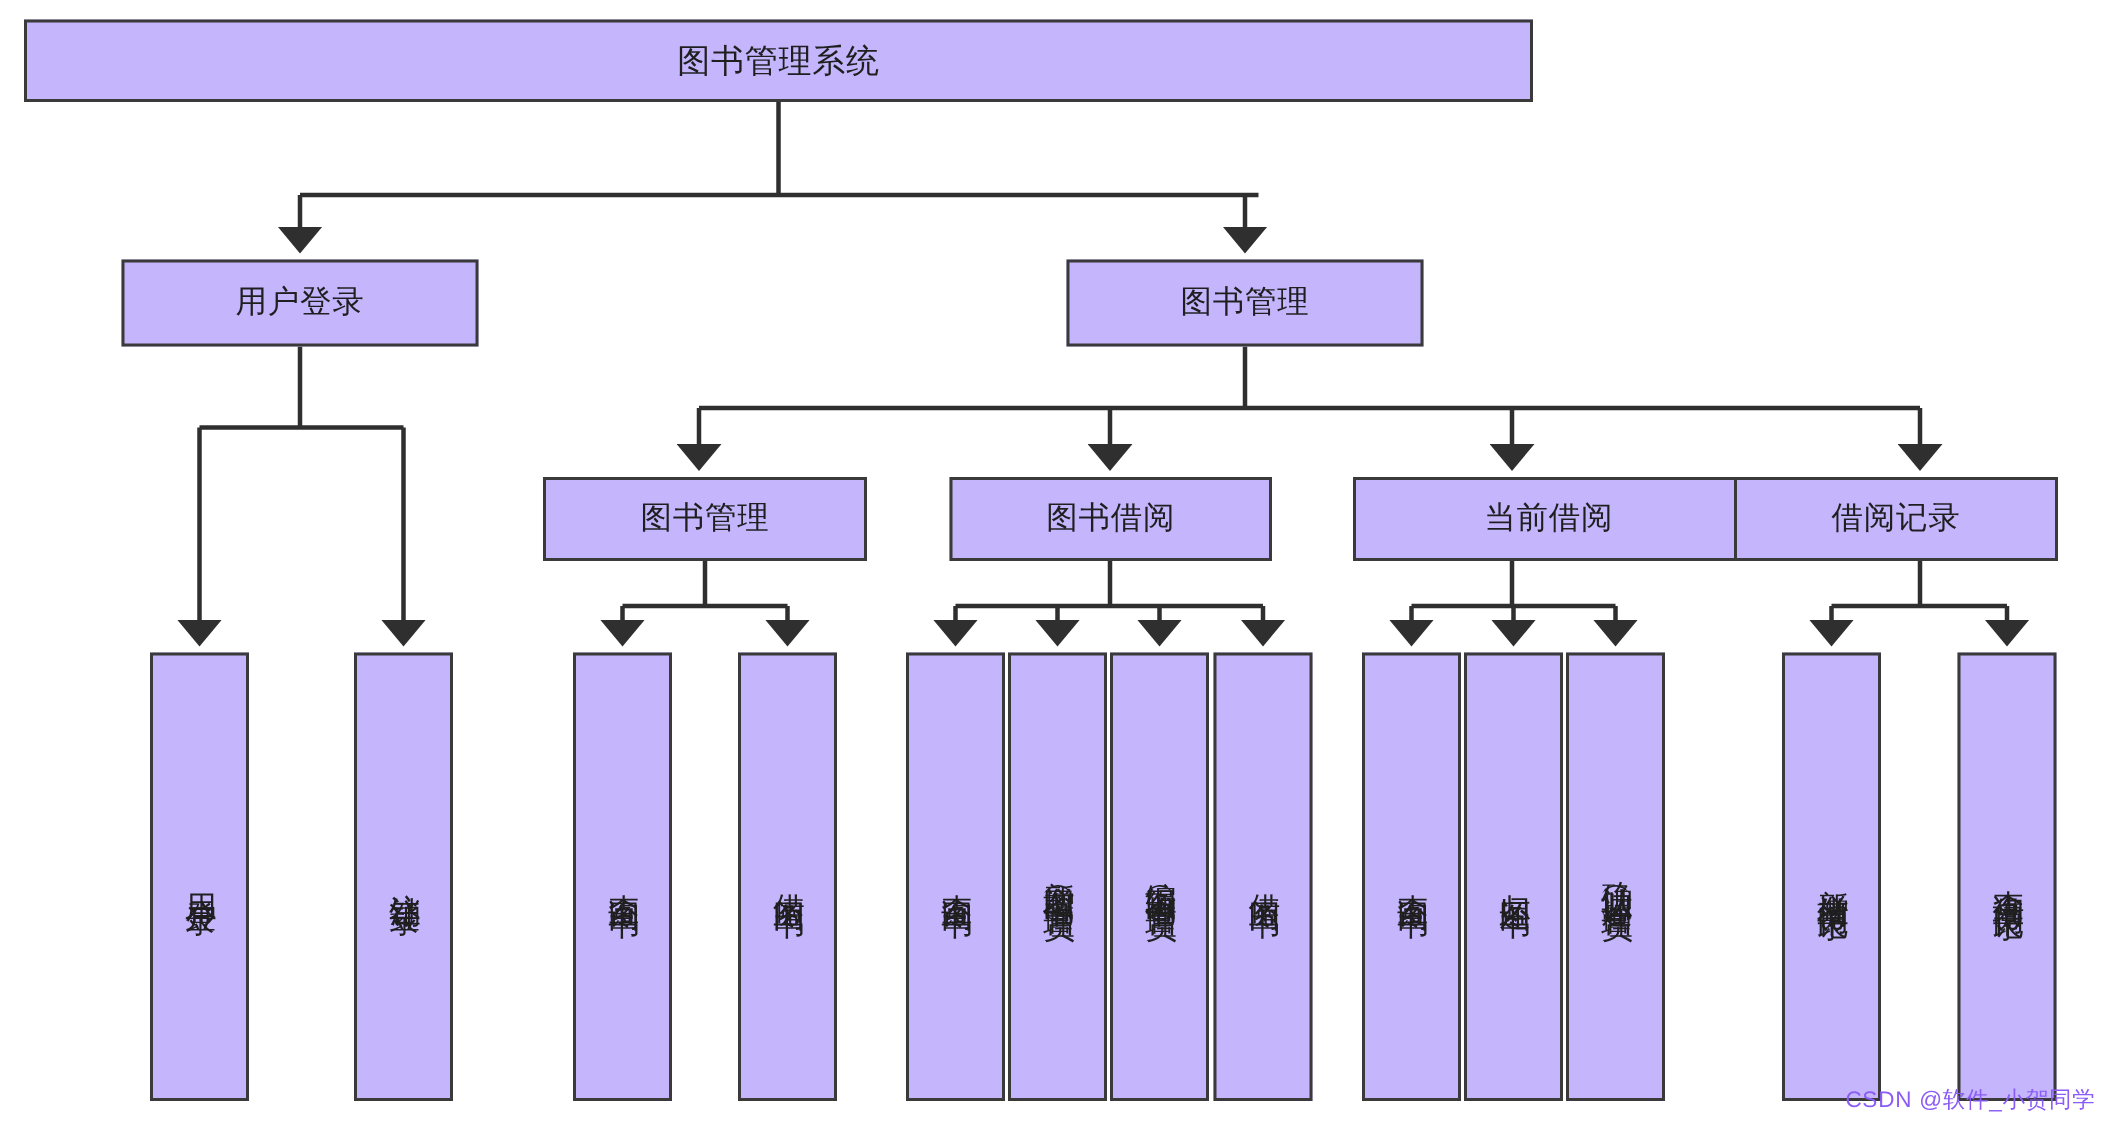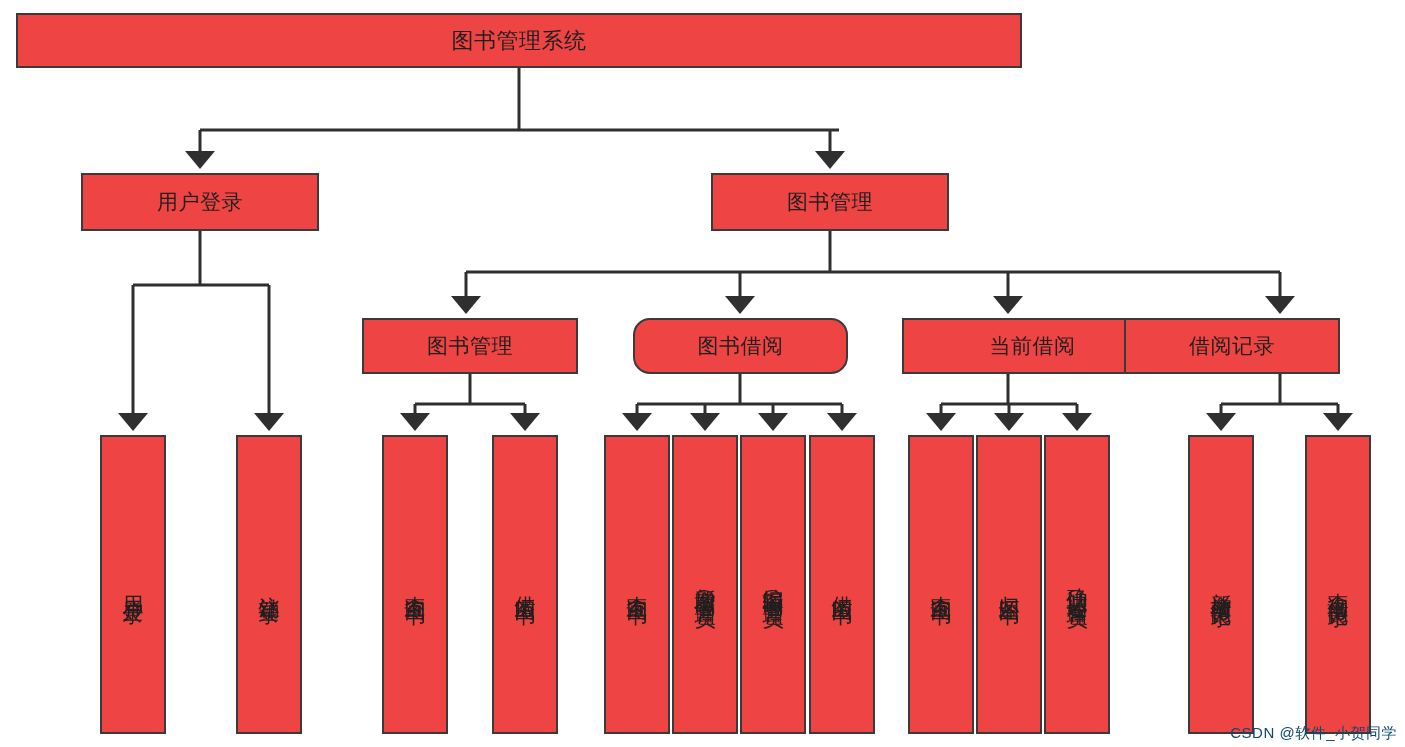--- a/index.html
+++ b/index.html
@@ -9,21 +9,21 @@
     font-family:"Liberation Sans","DejaVu Sans",sans-serif;
     overflow:hidden;
     position:relative;
   }
   #canvas{position:absolute;left:0;top:0;width:1405px;height:747px;}
   svg.edges{position:absolute;left:0;top:0;width:1405px;height:747px;pointer-events:none;}
 
   .node{
     position:absolute;
     box-sizing:border-box;
-    background:#ef4444;
+    background:#c4b5fd;
     border:2px solid #3a3a3a;
     display:flex;
     align-items:center;
     justify-content:center;
     color:#1b1b1b;
   }
   .node .lbl{
     display:block;
     text-align:center;
     line-height:1.25;
@@ -48,21 +48,21 @@
     letter-spacing:3px;
     white-space:normal;
     max-height:288px;
   }
 
   .watermark{
     position:absolute;
     right:8px;
     bottom:4px;
     font-size:15px;
-    color:#0c4a6e;
+    color:#8b5cf6;
     letter-spacing:0.5px;
     user-select:none;
     white-space:nowrap;
   }
 </style>
 </head>
 <body>
 
 <div id="canvas">
 
@@ -125,29 +125,29 @@
   </div>
 
   <div class="node horiz" style="left:711px;top:173px;width:238px;height:58px;align-items:center;">
     <span class="lbl">图书管理</span>
   </div>
 
   <div class="node horiz" style="left:362px;top:318px;width:216px;height:56px;">
     <span class="lbl">图书管理</span>
   </div>
 
-  <div class="node horiz" style="left:633px;top:318px;width:215px;height:56px;border-radius:17px;">
+  <div class="node horiz" style="left:633px;top:318px;width:215px;height:56px;">
     <span class="lbl">图书借阅</span>
   </div>
 
   <div class="node horiz" style="left:902px;top:318px;width:261px;height:56px;">
     <span class="lbl">当前借阅</span>
   </div>
 
-  <div class="node horiz" style="left:1124px;top:318px;width:216px;height:56px;">
+  <div class="node horiz" style="left:1156px;top:318px;width:216px;height:56px;">
     <span class="lbl">借阅记录</span>
   </div>
 
   <div class="node vert" style="left:100px;top:435px;width:66px;height:299px;">
     <span class="lbl">用户登录</span>
   </div>
   <div class="node vert" style="left:236px;top:435px;width:66px;height:299px;">
     <span class="lbl">注销登录</span>
   </div>
 

